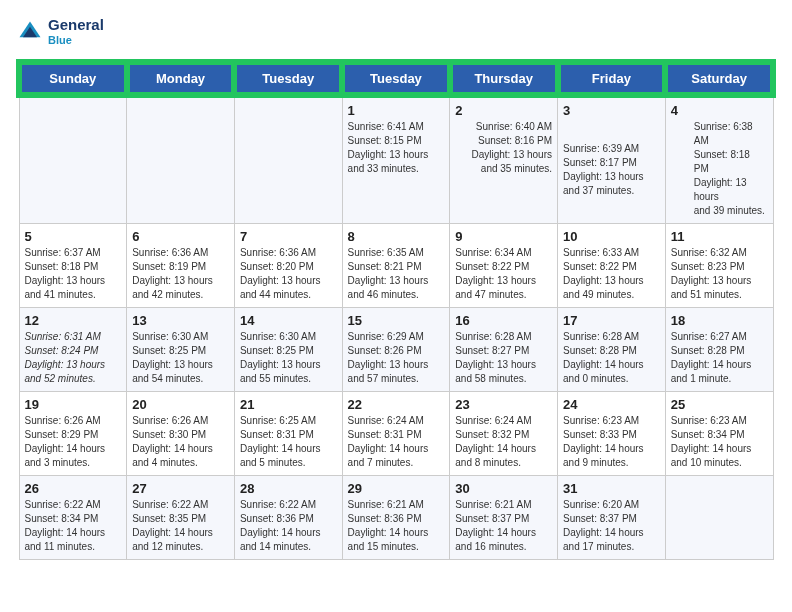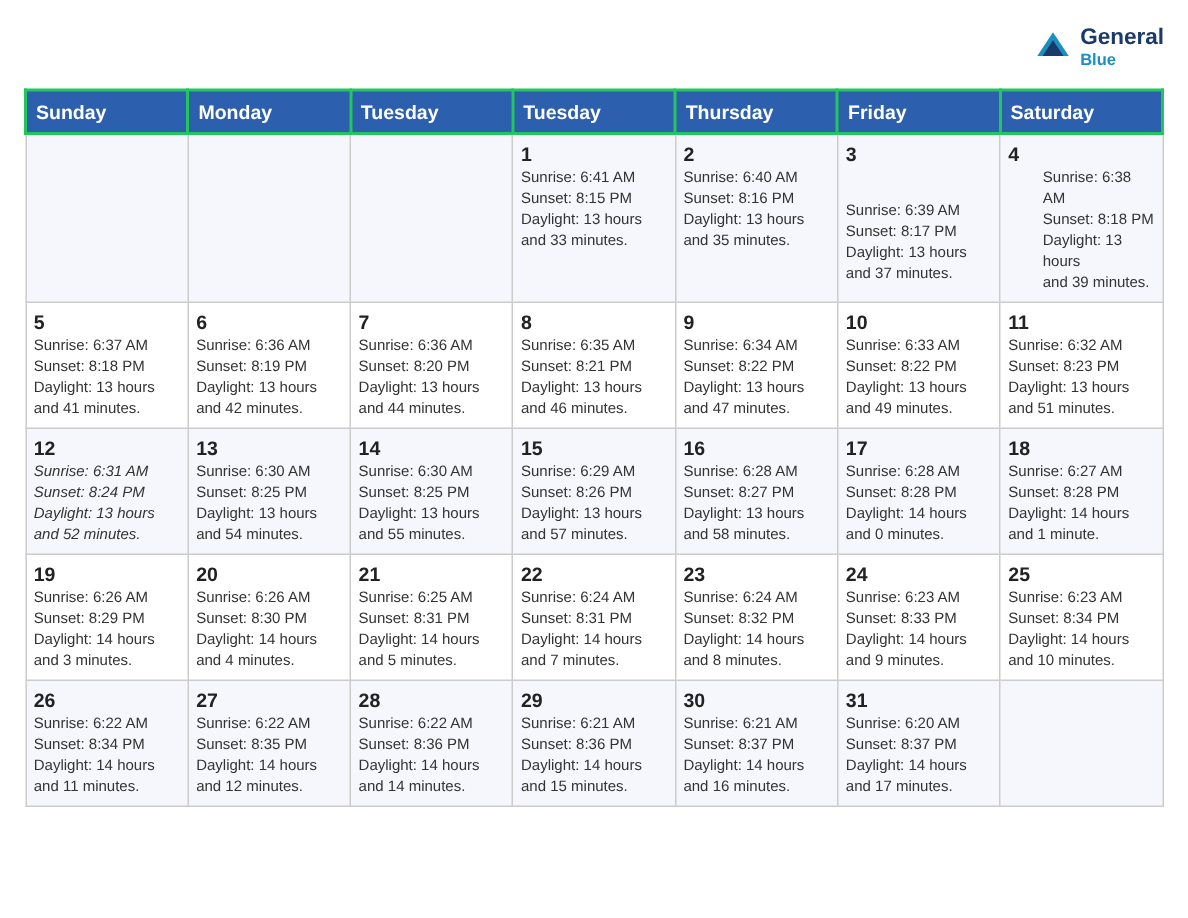--- a/index.html
+++ b/index.html
@@ -5,21 +5,21 @@
     * { margin: 0; padding: 0; box-sizing: border-box; }
     body {
       font-family: Arial, sans-serif;
       background: #fff;
       width: 792px;
       min-height: 612px;
       padding: 16px;
     }
     .header {
       display: flex;
-      justify-content: flex-end;
+      justify-content: space-between;
       align-items: flex-start;
       margin-bottom: 12px;
     }
     .logo {
       display: flex;
       align-items: center;
       gap: 4px;
     }
     .logo-icon {
       width: 28px;
@@ -38,25 +38,25 @@
       color: #444;
     }
     table {
       width: 100%;
       border-collapse: collapse;
       table-layout: fixed;
     }
     thead tr th {
       background-color: #2c5fad;
       color: white;
-      text-align: left;
+      text-align: center;
       padding: 6px 6px;
       font-size: 13px;
       font-weight: bold;
-      border: 2px solid #22c55e;
+      border: 6px solid #22c55e;
     }
     tbody tr td {
       border: 1px solid #ccc;
       vertical-align: top;
       padding: 5px 5px;
       font-size: 10.5px;
       color: #222;
       height: 80px;
       background: #fff;
     }
@@ -115,21 +115,21 @@
         <td></td>
         <td>
           <span class="day-num">1</span>
           <div class="day-info" style="white-space: pre-line;">Sunrise: 6:41 AM
 Sunset: 8:15 PM
 Daylight: 13 hours
 and 33 minutes.</div>
         </td>
         <td>
           <span class="day-num">2</span>
-          <div class="day-info" style="white-space: pre-line;">Sunrise: 6:40 AM
+          <div class="day-info" style="white-space: pre-line; text-align: right;">Sunrise: 6:40 AM
 Sunset: 8:16 PM
 Daylight: 13 hours
 and 35 minutes.</div>
         </td>
         <td>
           <span class="day-num">3</span>
           <div class="day-info" style="white-space: pre-line; margin-top: 24px;">Sunrise: 6:39 AM
 Sunset: 8:17 PM
 Daylight: 13 hours
 and 37 minutes.</div>

